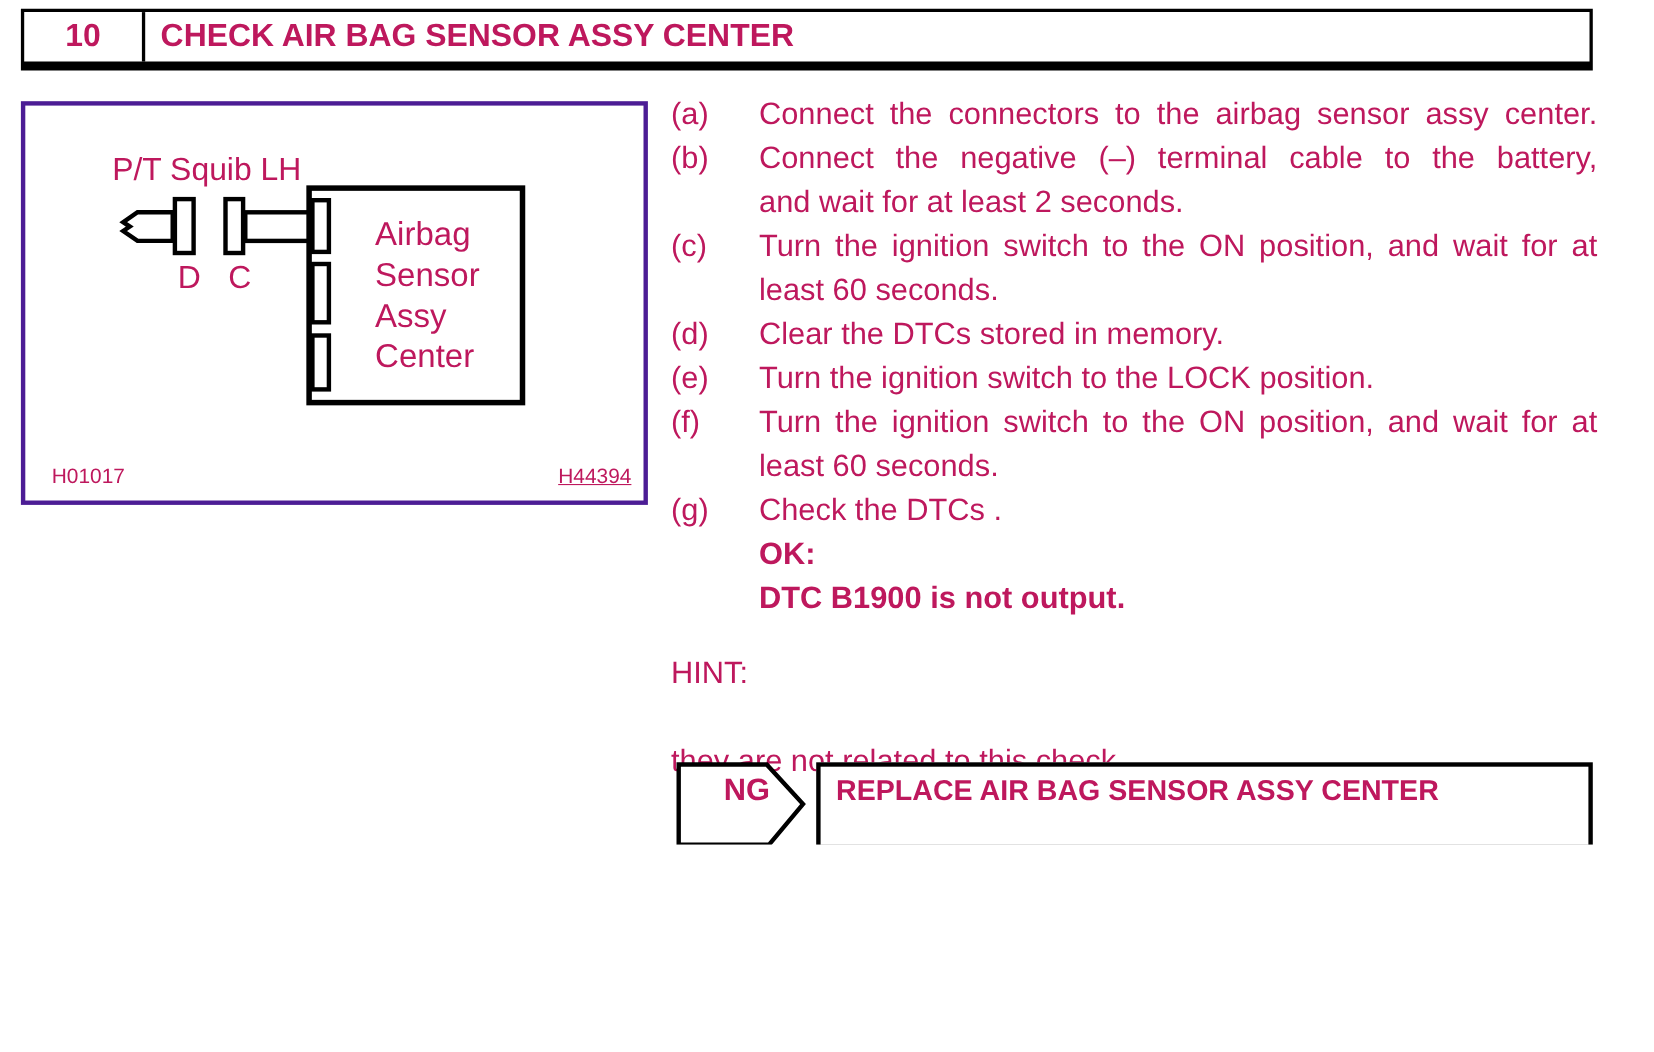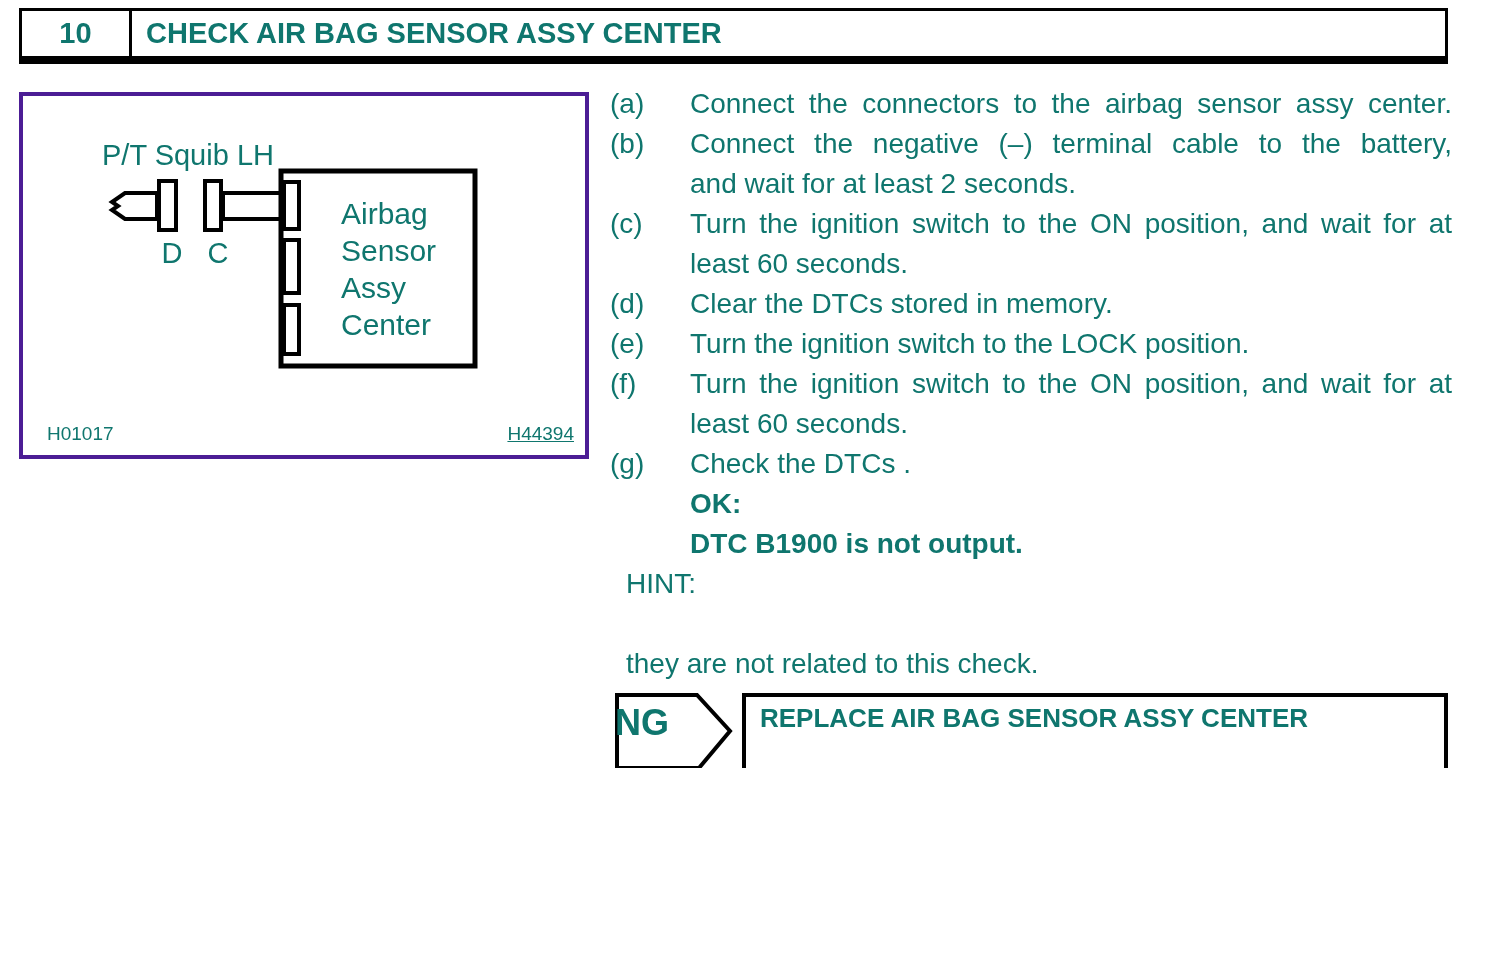--- a/index.html
+++ b/index.html
@@ -1,18 +1,18 @@
 <!DOCTYPE html>
 <html><head>
 <meta charset="utf-8">
 <style>
   html,body{margin:0;padding:0;background:#fff;}
   .page{
     position:relative;width:1504px;height:768px;background:#fff;
-    font-family:"Liberation Sans","DejaVu Sans",sans-serif;color:#0f766e;
+    font-family:"Liberation Sans","DejaVu Sans",sans-serif;color:#be185d;
     overflow:hidden;
   }
   
   .hdr{
     position:absolute;left:19px;top:8px;width:1429px;height:56px;
     border:3px solid #000;border-bottom:8px solid #000;
     box-sizing:border-box;display:flex;align-items:center;background:#fff;
   }
   .hdr-num{
     width:110px;height:100%;border-right:3px solid #000;box-sizing:border-box;
@@ -34,28 +34,28 @@
   .pin-d{left:131px;top:141px;width:36px;text-align:center;}
   .pin-c{left:177px;top:141px;width:36px;text-align:center;}
   .boxtext{left:318px;top:99px;line-height:37px;font-size:30px;}
   .figcode{position:absolute;font-size:19px;bottom:10px;}
   .figcode.l{left:24px;}
   .figcode.r{right:11px;text-decoration:underline;}
   
   .line{position:absolute;left:610px;width:842px;height:40px;line-height:40px;font-size:28px;white-space:nowrap;}
   .line .lbl{position:absolute;left:0;}
   .line .txt{position:absolute;left:80px;width:762px;}
-  .line .txt.full{left:16px;width:842px;}
+  .line .txt.full{left:0;width:842px;margin-top:28px;}
   .line .j{white-space:normal;text-align:justify;text-align-last:justify;}
   .line .b{font-weight:bold;}
   
   .ng-wrap{position:absolute;left:0;top:0;}
   .ng-label{
-    position:absolute;left:615px;top:702px;width:85px;text-align:left;
-    font-weight:bold;font-size:36px;
+    position:absolute;left:615px;top:702px;width:85px;text-align:right;
+    font-weight:bold;font-size:28px;
   }
   .ng-action{
     position:absolute;left:742px;top:693px;width:706px;height:79px;
     border:4px solid #000;box-sizing:border-box;background:#fff;
     font-weight:bold;font-size:26px;padding:6px 0 0 14px;white-space:nowrap;
   }
   
   .ok-label{
     position:absolute;left:18px;top:813px;width:133px;text-align:center;
     font-weight:bold;font-size:31px;

